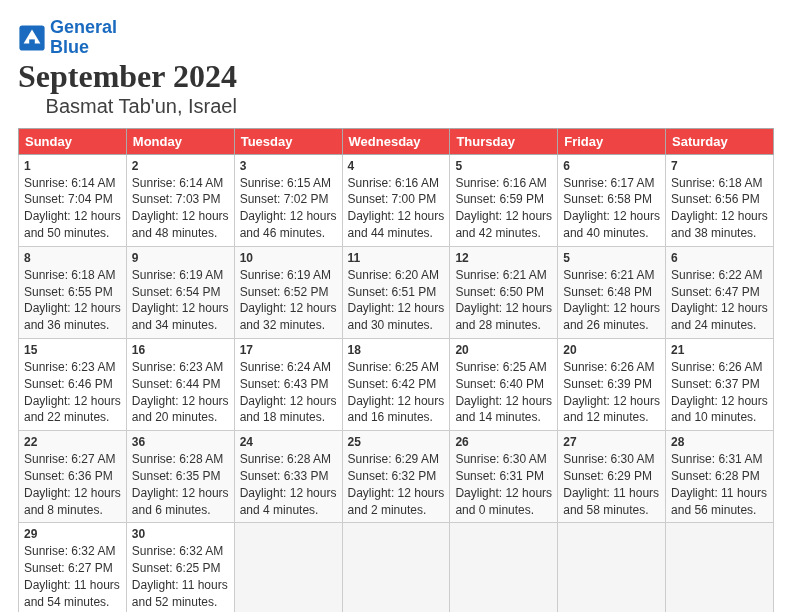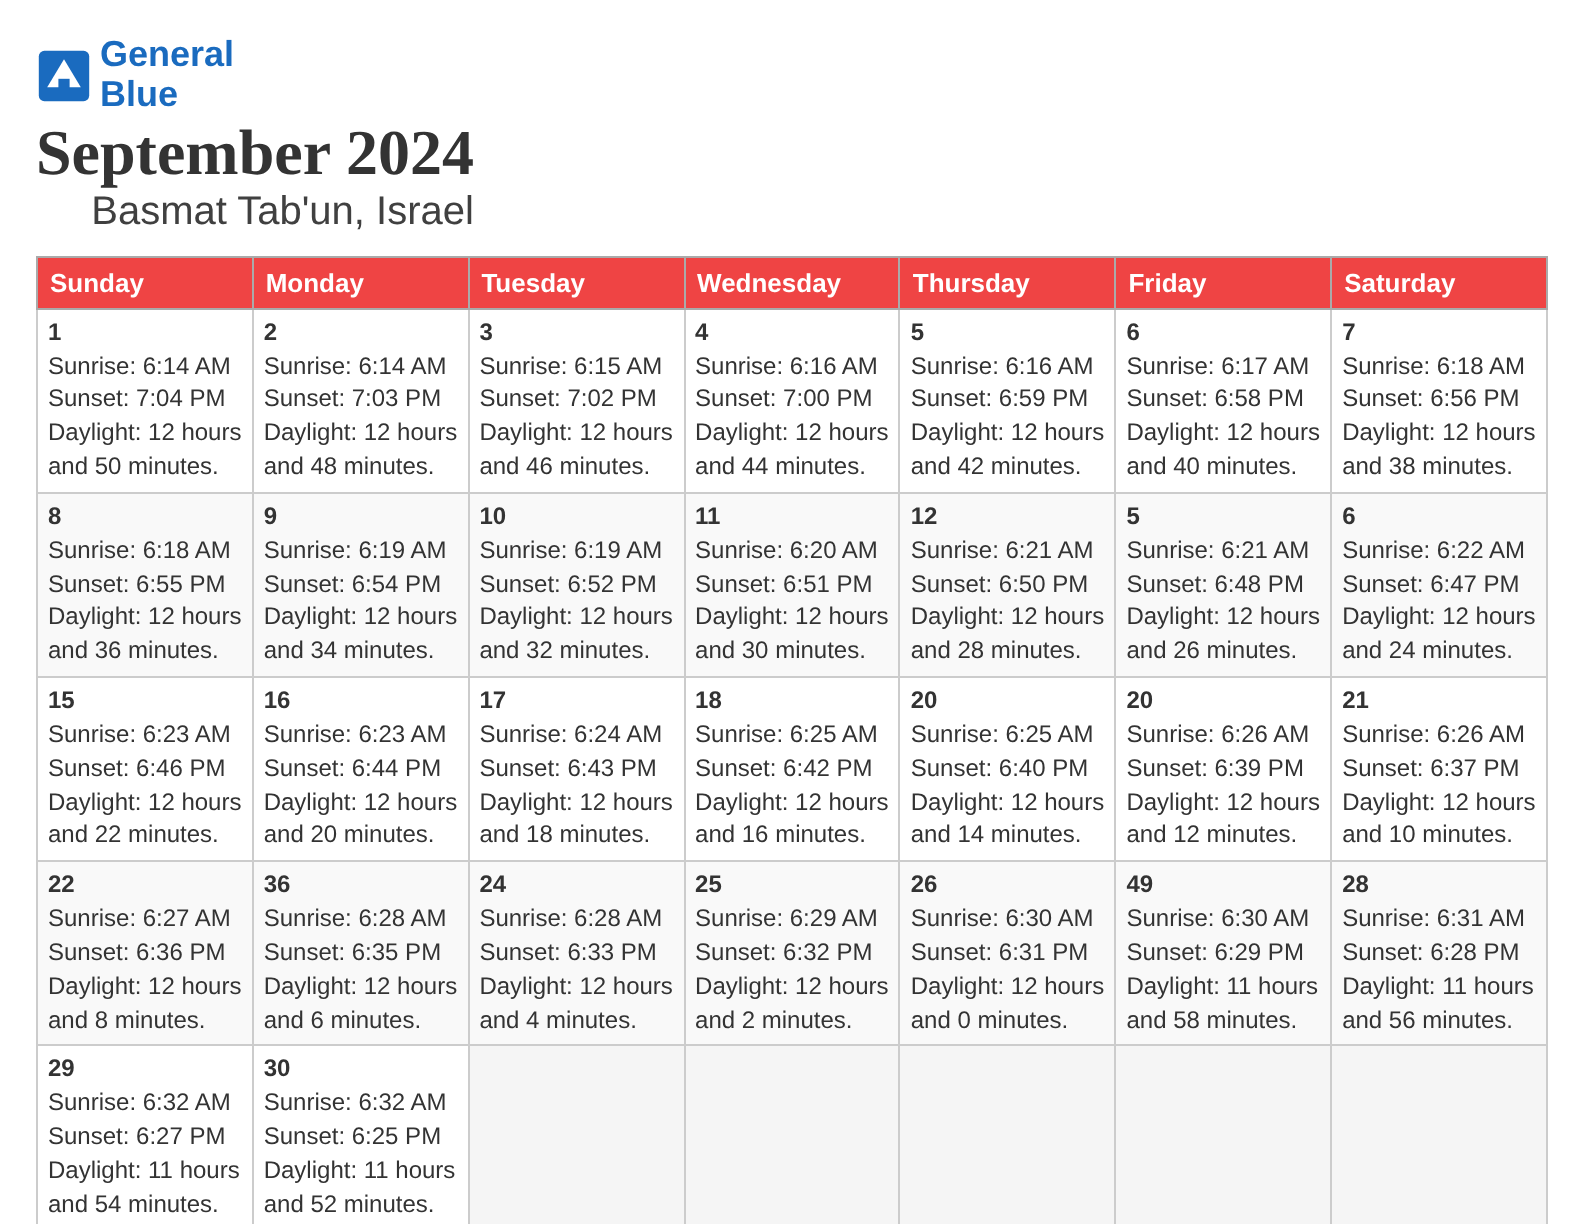--- a/index.html
+++ b/index.html
@@ -235,21 +235,21 @@
       </td>
           <td>
         <span class="day-num">25</span>
         <span class="day-info">Sunrise: 6:29 AM<br>Sunset: 6:32 PM<br>Daylight: 12 hours and 2 minutes.</span>
       </td>
           <td>
         <span class="day-num">26</span>
         <span class="day-info">Sunrise: 6:30 AM<br>Sunset: 6:31 PM<br>Daylight: 12 hours and 0 minutes.</span>
       </td>
           <td>
-        <span class="day-num">49</span>
+        <span class="day-num">27</span>
         <span class="day-info">Sunrise: 6:30 AM<br>Sunset: 6:29 PM<br>Daylight: 11 hours and 58 minutes.</span>
       </td>
           <td>
         <span class="day-num">28</span>
         <span class="day-info">Sunrise: 6:31 AM<br>Sunset: 6:28 PM<br>Daylight: 11 hours and 56 minutes.</span>
       </td>
         </tr>
         <tr>
           <td>
         <span class="day-num">29</span>

